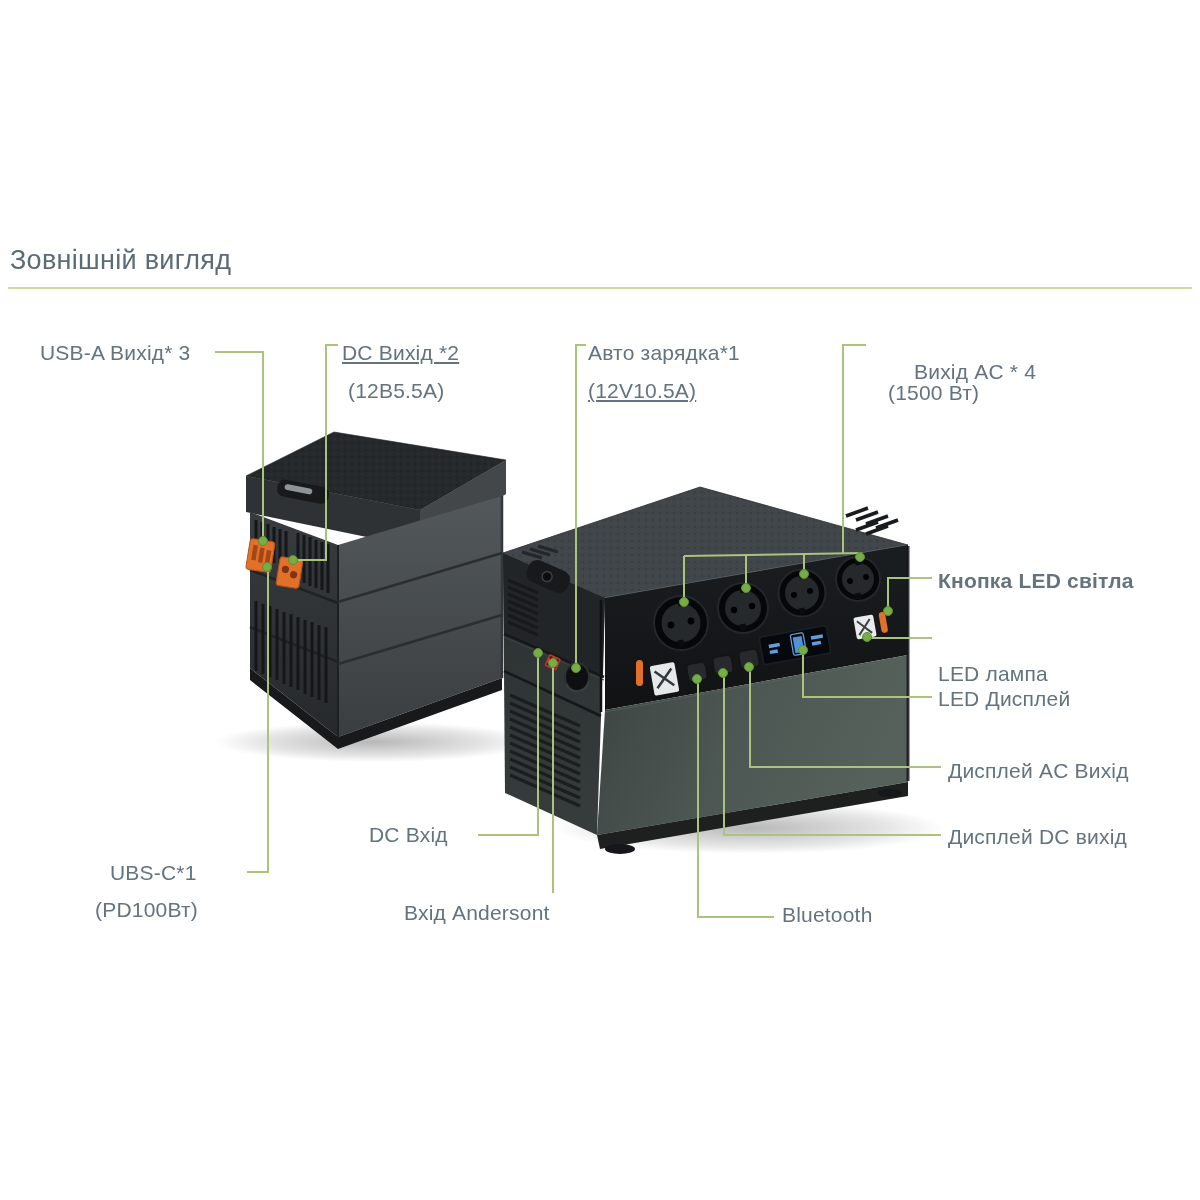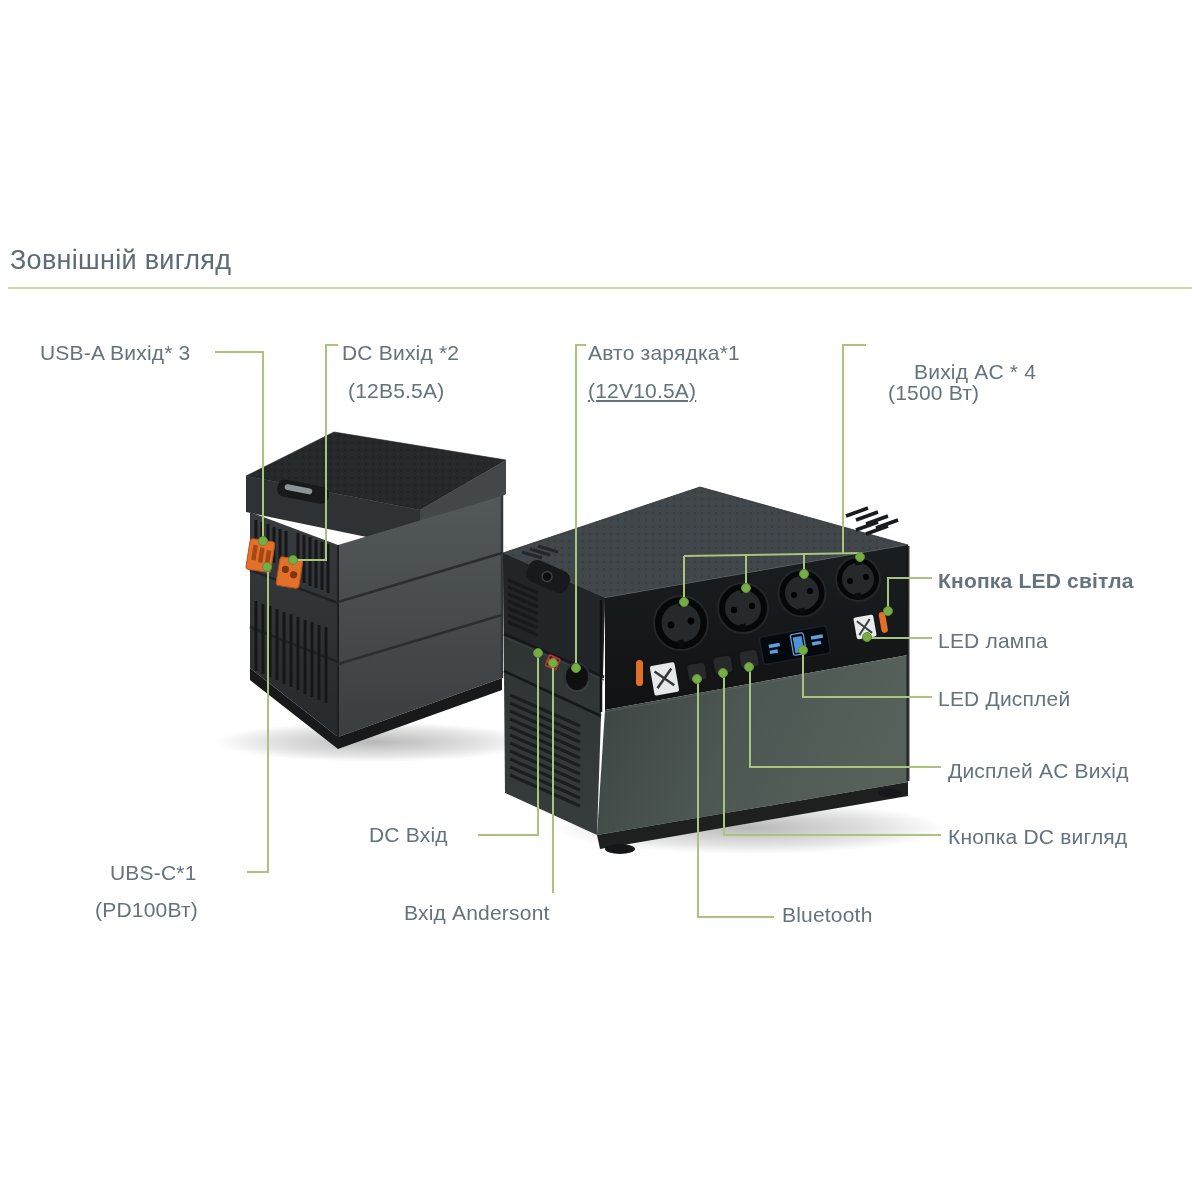--- a/index.html
+++ b/index.html
@@ -330,34 +330,34 @@
       <polyline class="co-line" points="553,893 553,665"></polyline>
       <circle class="co-dot" cx="553" cy="663" r="4.5"></circle>
 
       <polyline class="co-line" points="247,872 268,872 268,569"></polyline>
       <circle class="co-dot" cx="267" cy="567" r="4.5"></circle>
     </g>
   </svg>
 
   <div class="co" style="left:40px;  top:341px;">USB-A Вихід* 3</div>
 
-  <div class="co" style="left:342px; top:341px;">DC Вихід *2</div>
+  <div class="co" style="left:342px; top:341px;text-decoration:underline;">DC Вихід *2</div>
   <div class="co" style="left:348px; top:379px;">(12В5.5A)</div>
 
   <div class="co" style="left:588px; top:341px;">Авто зарядка*1</div>
   <div class="co" style="left:588px; top:379px;text-decoration:underline;">(12V10.5A)</div>
 
   <div class="co" style="left:874px; top:360px;margin-left:40px;">Вихід AC * 4</div>
   <div class="co" style="left:888px; top:381px;">(1500 Вт)</div>
 
   <div class="co" style="left:938px; top:569px;font-weight:bold;">Кнопка LED світла</div>
-  <div class="co" style="left:938px; top:629px;">LED лампа</div>
+  <div class="co" style="left:938px; top:662px;">LED лампа</div>
   <div class="co" style="left:938px; top:687px;">LED Дисплей</div>
   <div class="co" style="left:948px; top:759px;">Дисплей AC Вихід</div>
-  <div class="co" style="left:948px; top:825px;">Кнопка DC вигляд</div>
+  <div class="co" style="left:948px; top:825px;">Дисплей DC вихід</div>
 
   <div class="co" style="left:369px; top:823px;">DC Вхід</div>
 
   <div class="co" style="left:110px; top:861px;">UBS-C*1</div>
   <div class="co" style="left:95px;  top:898px;">(PD100Вт)</div>
 
   <div class="co" style="left:404px; top:901px;">Вхід Andersont</div>
   <div class="co" style="left:782px; top:903px;text-align:center;">Bluetooth</div>
 </div>
 

